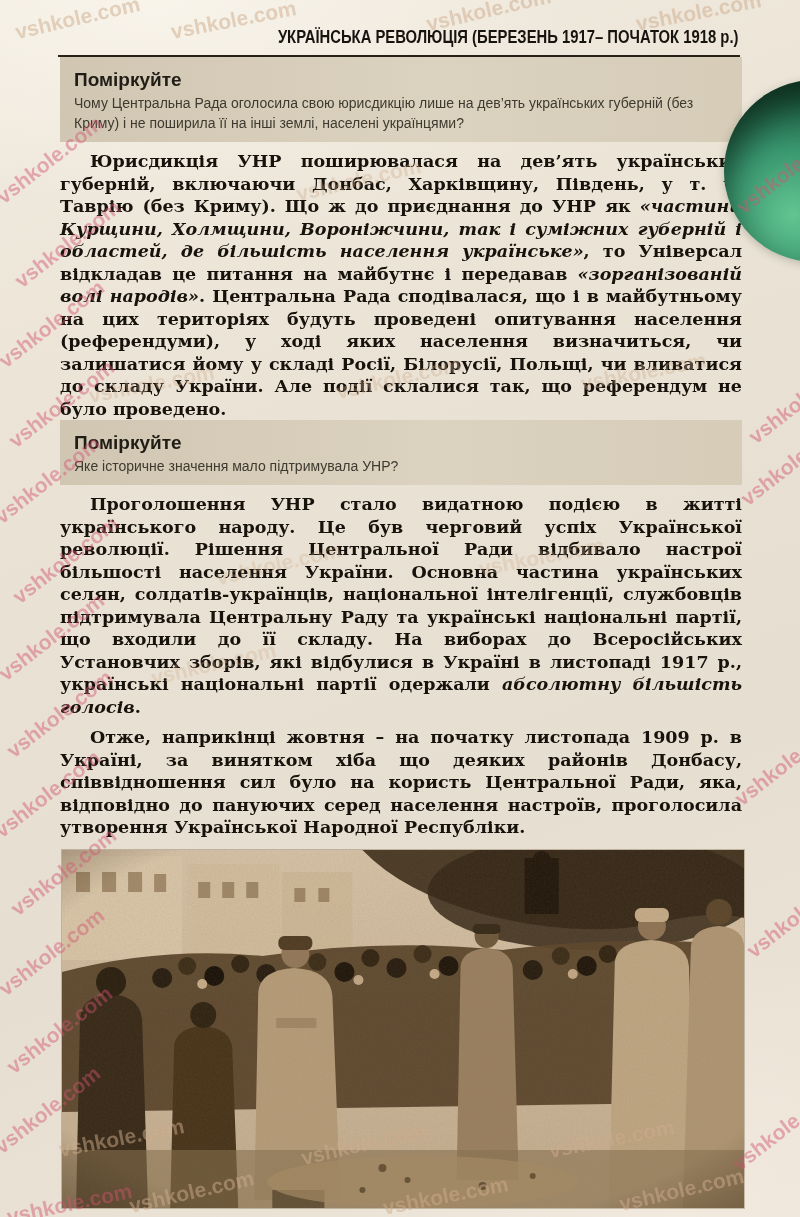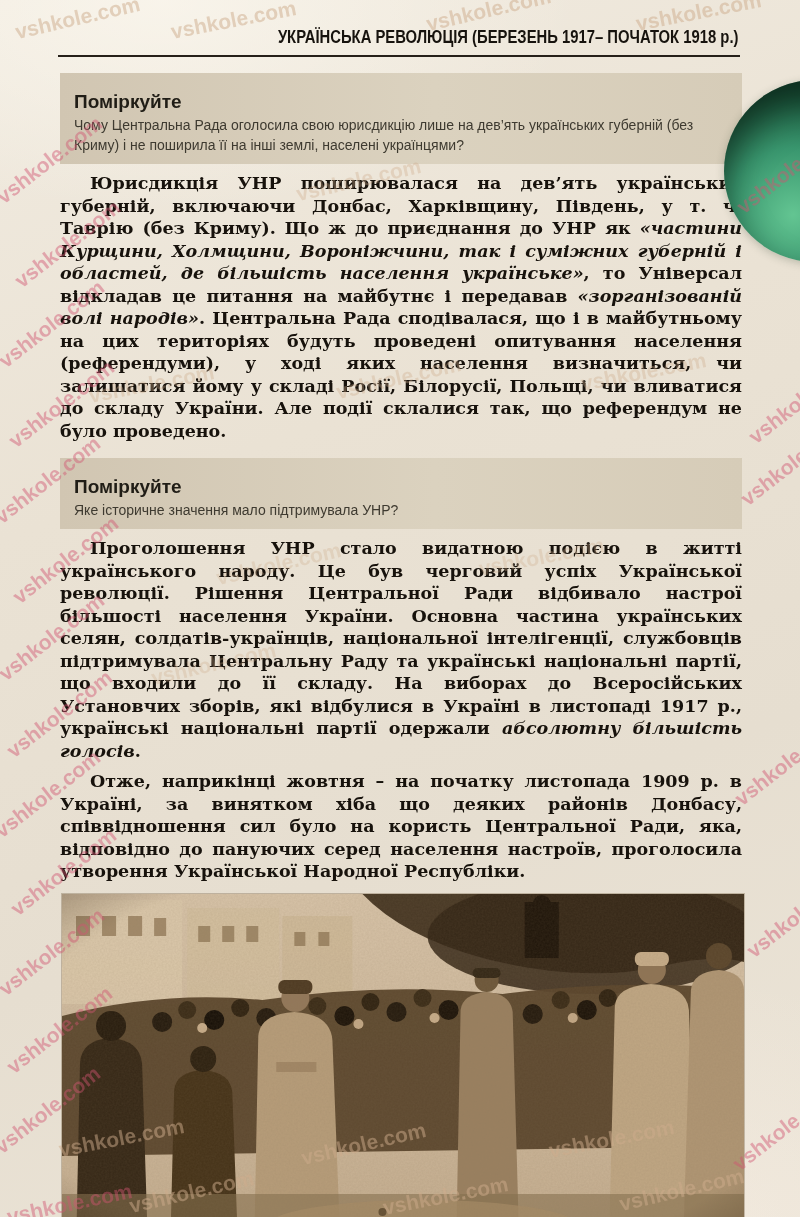--- a/index.html
+++ b/index.html
@@ -46,23 +46,23 @@
     white-space:nowrap;
   }
   .header-rule{
     height:2px;
     background:#262019;
     margin:7px 60px 0 58px;
   }
 
   
   .think-box{
-    margin:16px 58px 0 60px;
+    margin:0 58px 0 60px;
     background:linear-gradient(90deg,#d1c6b2 0%, #dbd2bf 55%, #d6ccb8 100%);
-    padding:17px 14px 9px;
+    padding:11px 14px 9px;
   }
   .think-box .tb-title{
     margin:0;
     font-family:"Liberation Sans", sans-serif;
     font-weight:bold;
     font-size:19px;
     line-height:23px;
     color:#201d16;
   }
   .think-box .tb-question{

